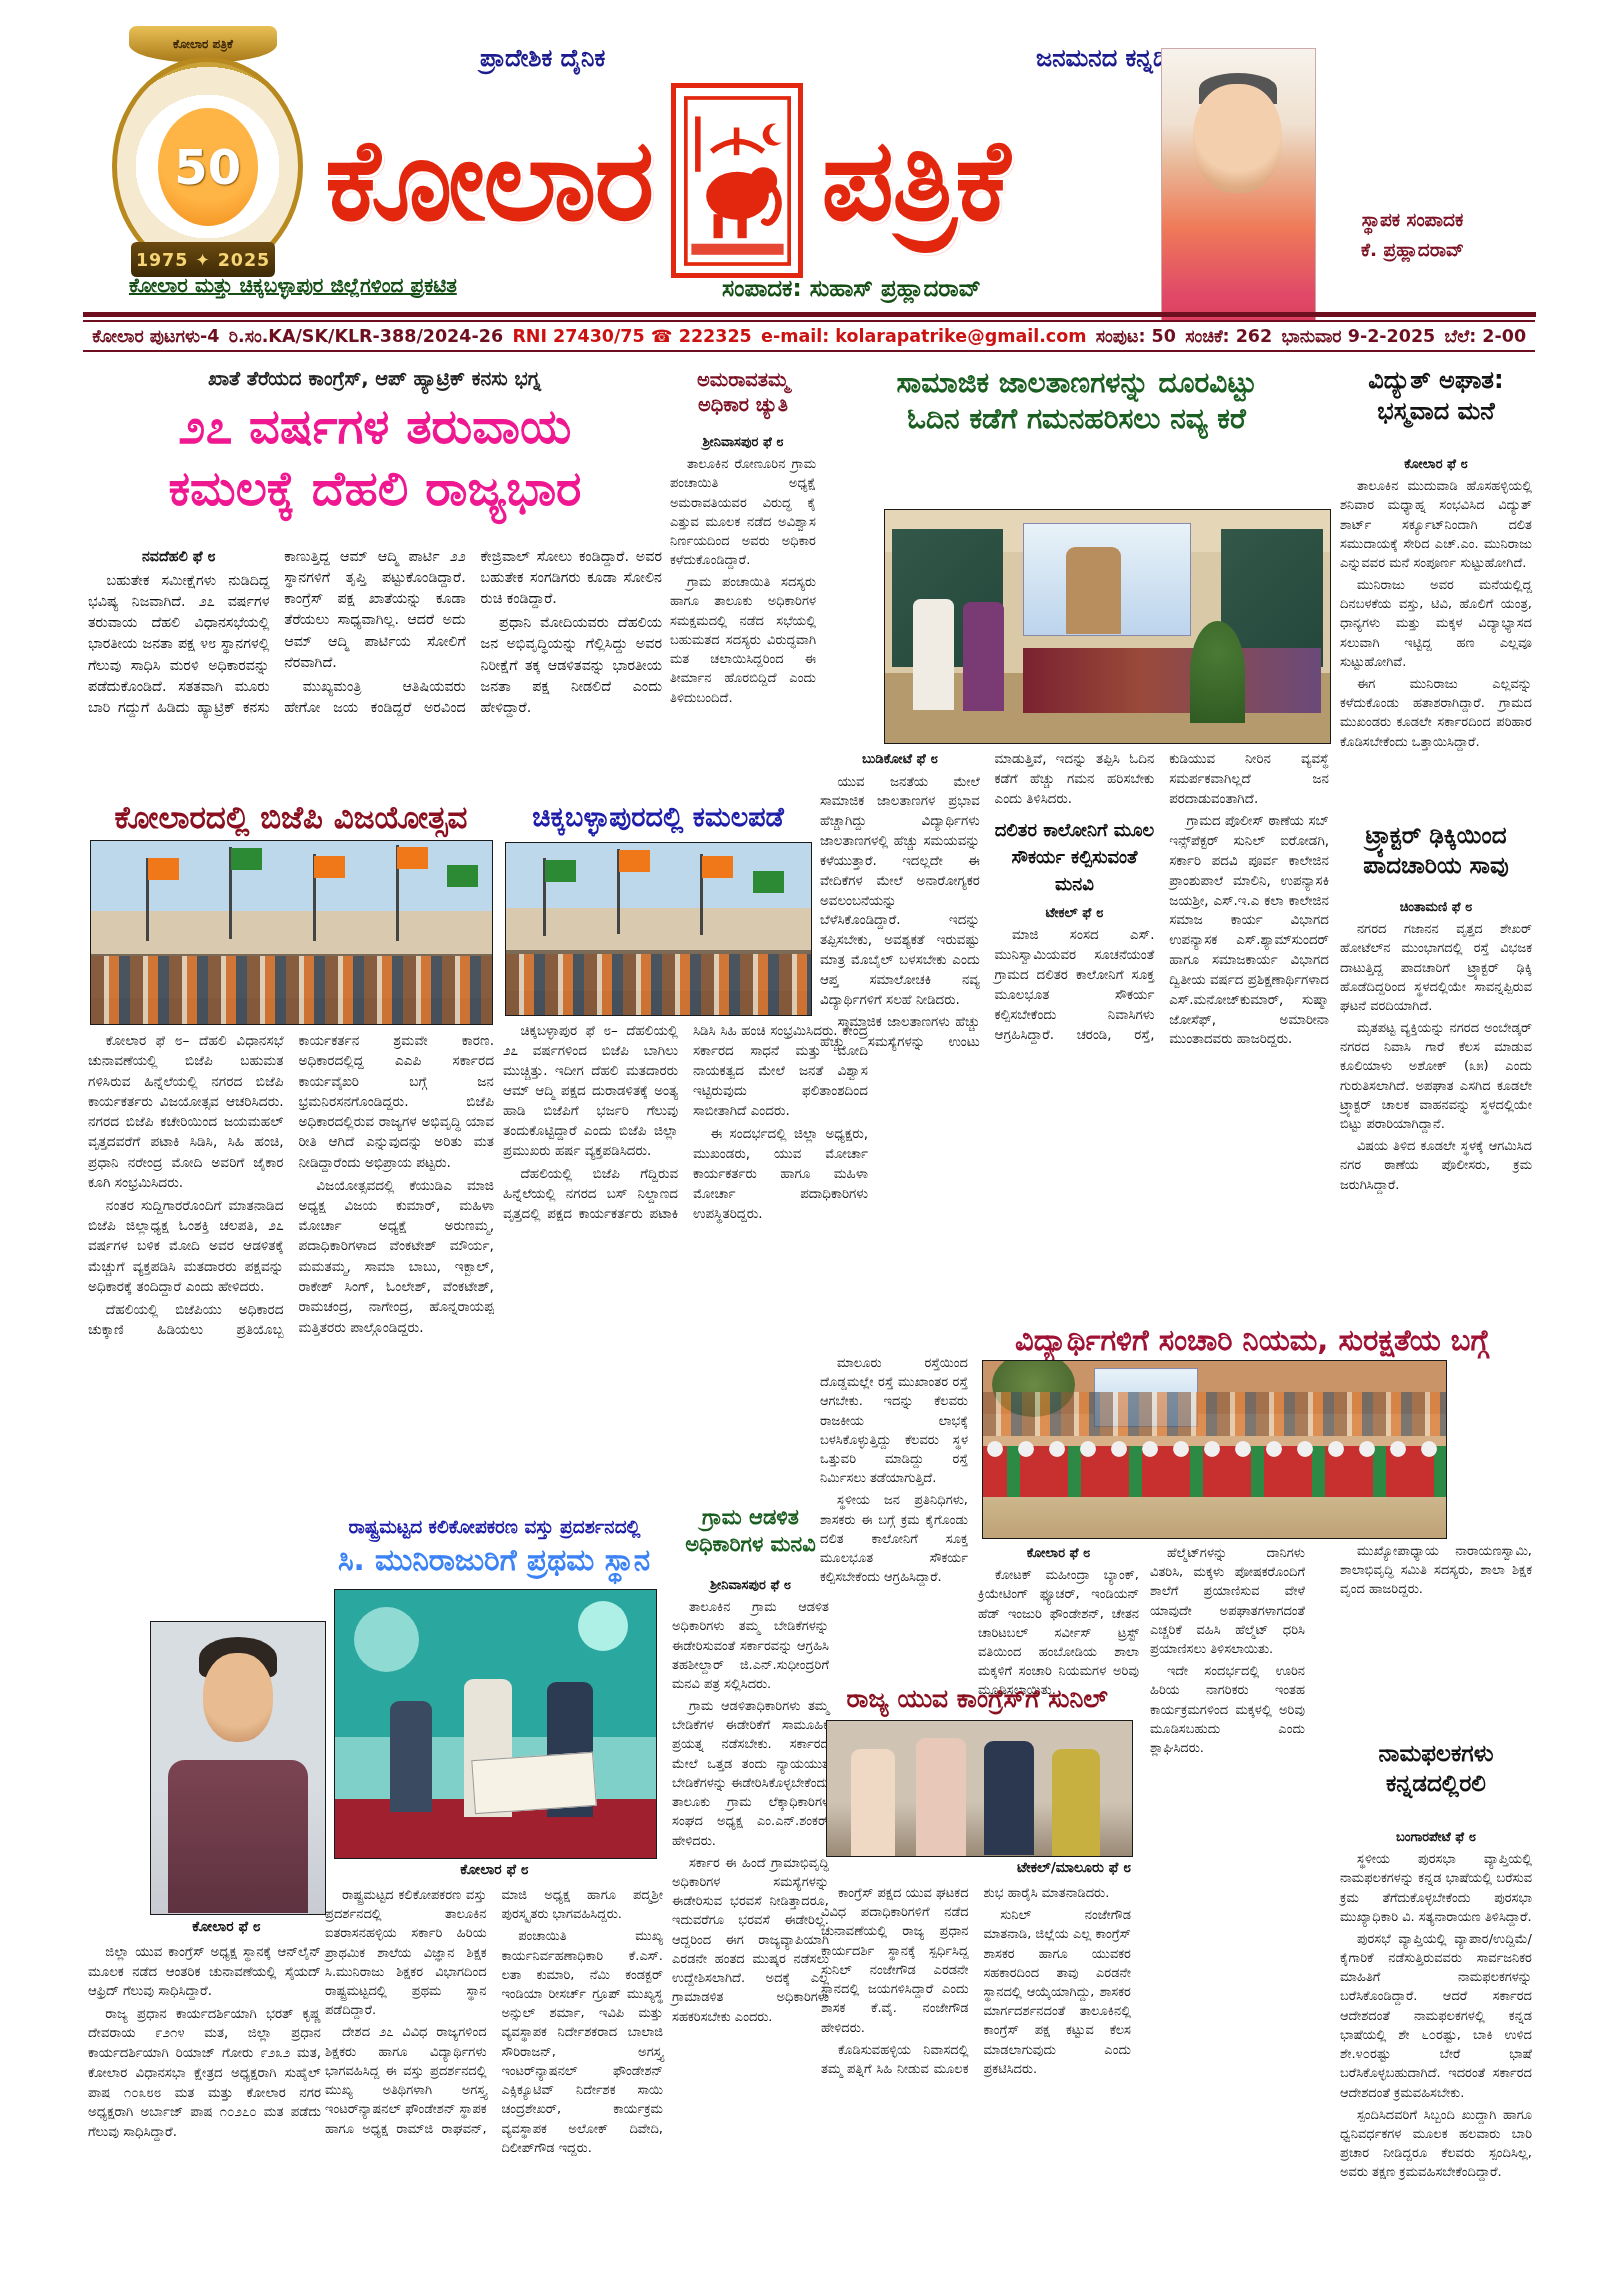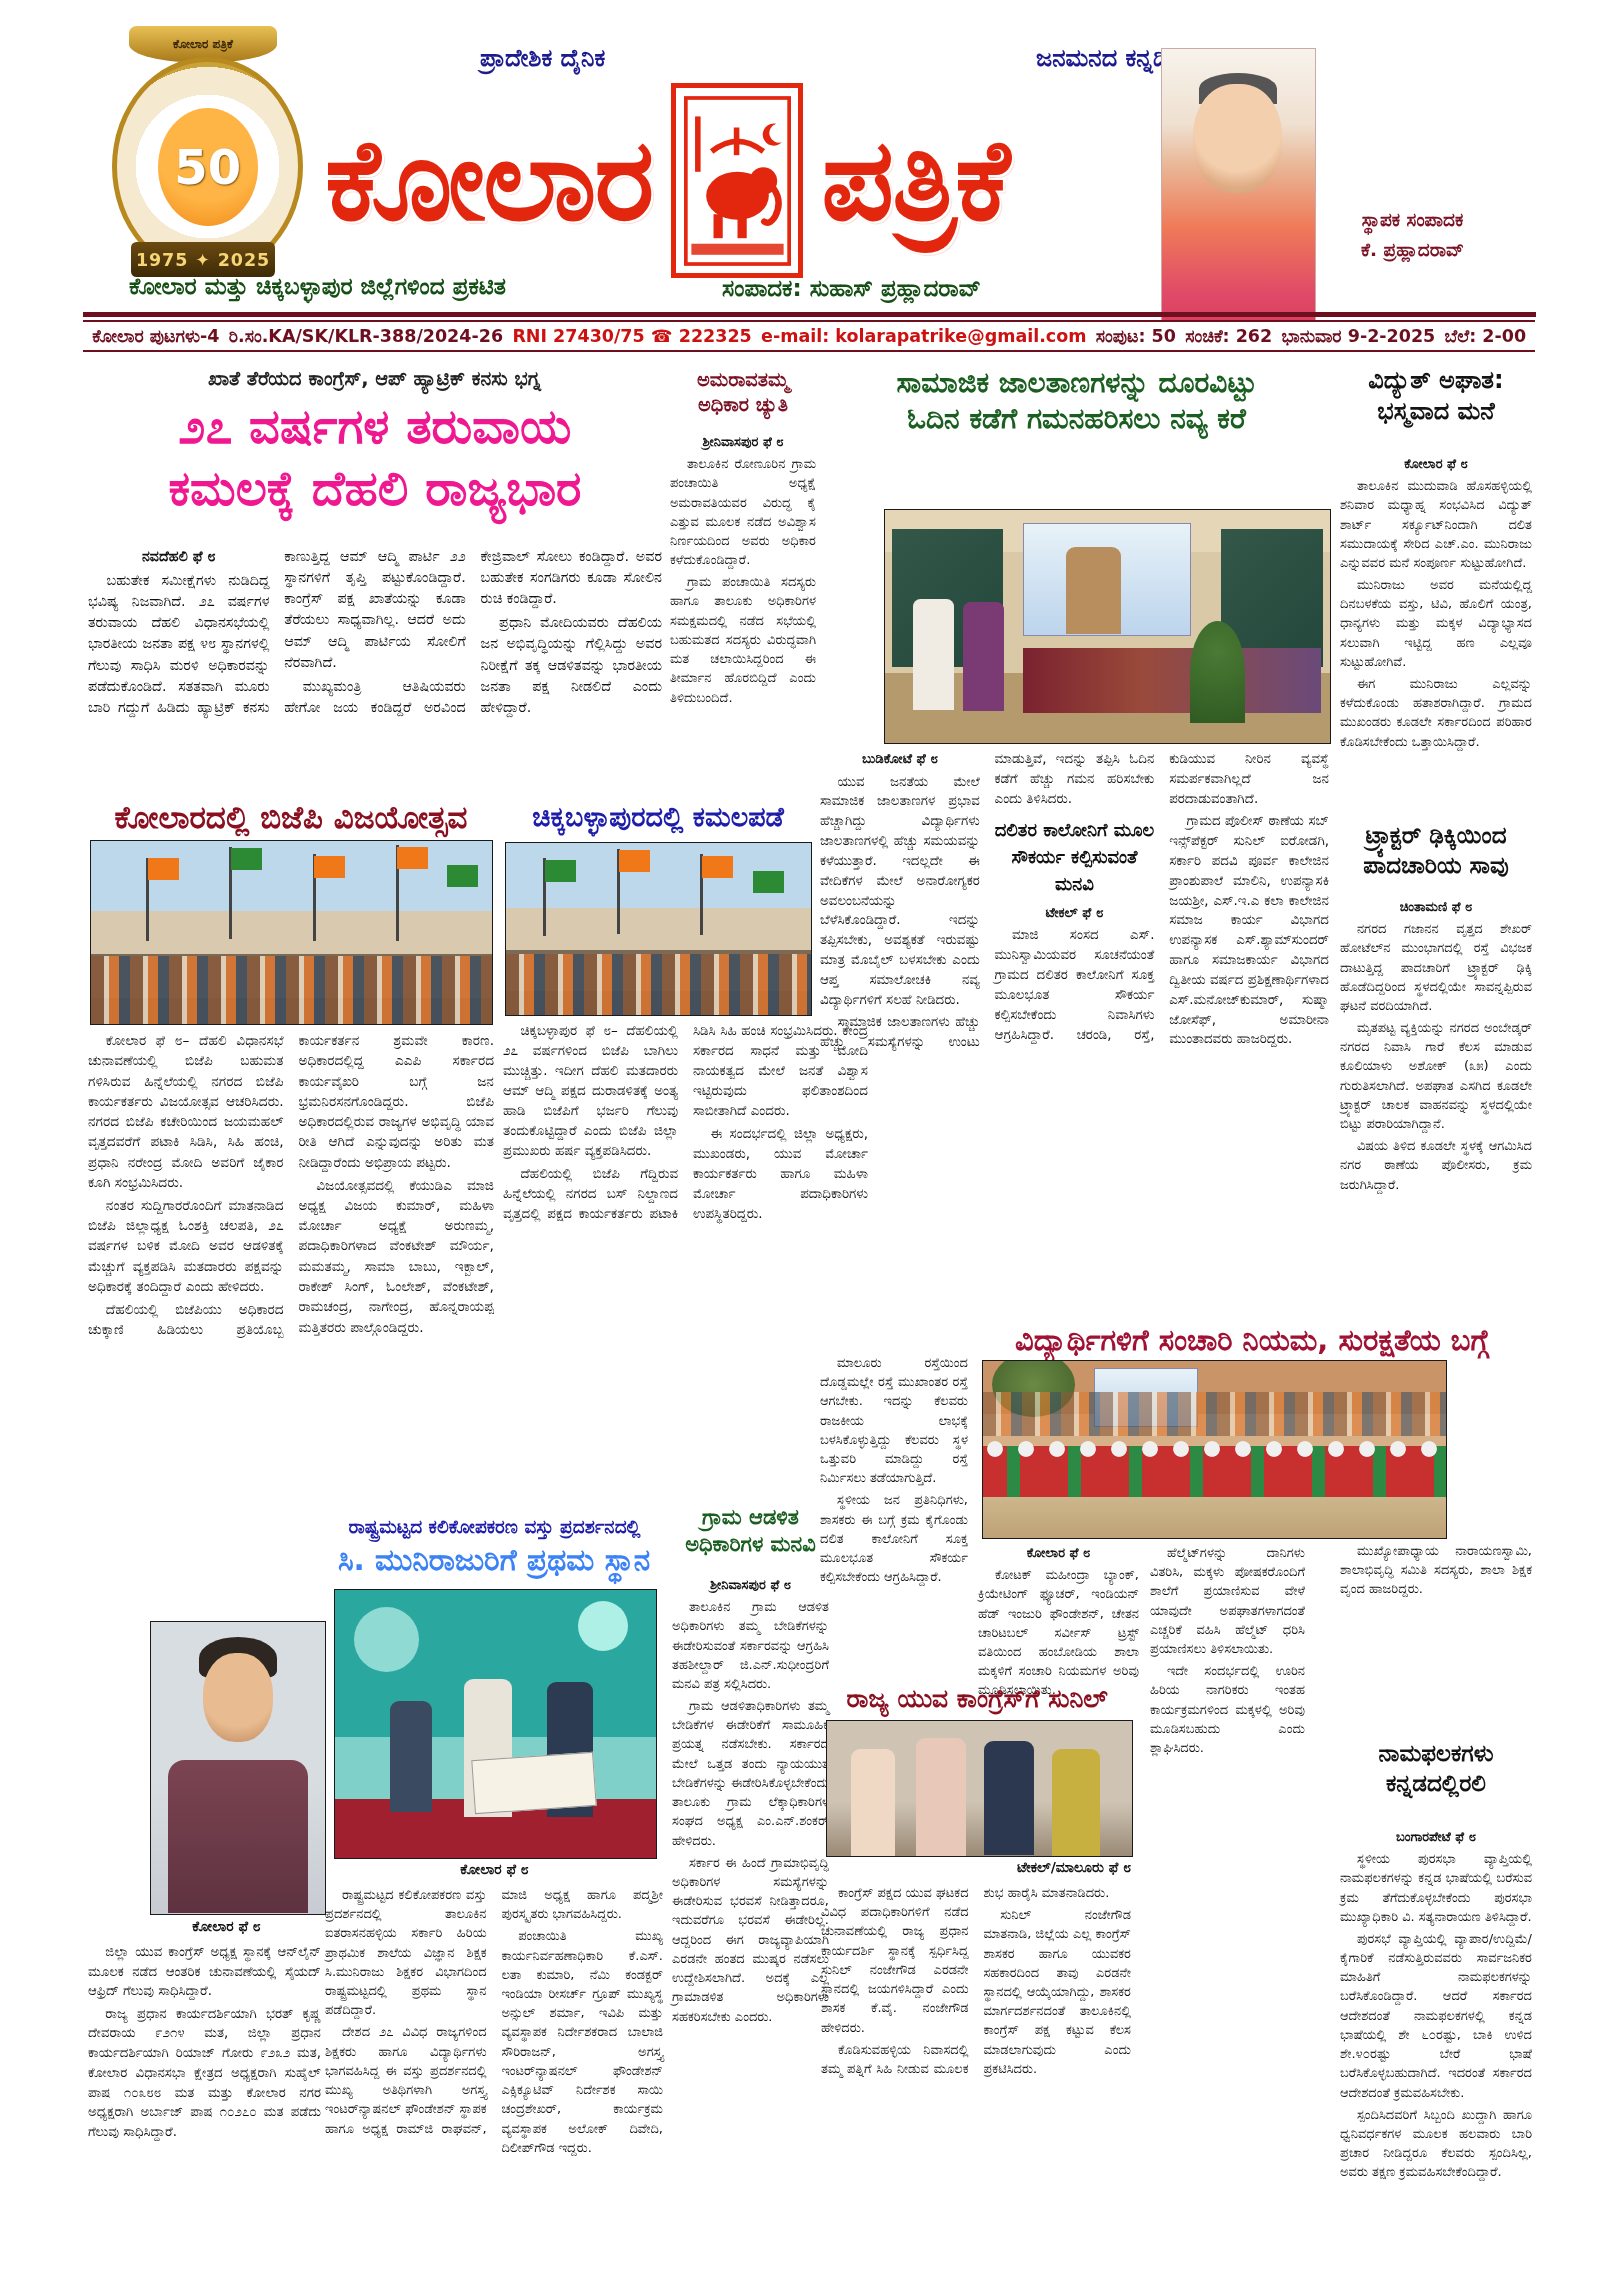--- a/index.html
+++ b/index.html
@@ -125,21 +125,21 @@
 
   <div class="abs founder-photo" style="left:1161px;top:48px;width:153px;height:288px;">
     <div class="founder-hair"></div>
     <div class="founder-face"></div>
   </div>
   <div class="abs maroon-txt" style="left:1322px;top:205px;width:181px;text-align:center;font-size:18.5px;line-height:1.6;">
     <div>ಸ್ಥಾಪಕ ಸಂಪಾದಕ</div>
     <div>ಕೆ. ಪ್ರಹ್ಲಾದರಾವ್</div>
   </div>
 
-  <div class="abs green-txt" style="left:129px;top:273px;font-size:23px;">ಕೋಲಾರ ಮತ್ತು ಚಿಕ್ಕಬಳ್ಳಾಪುರ ಜಿಲ್ಲೆಗಳಿಂದ ಪ್ರಕಟಿತ</div>
+  <div class="abs green-txt" style="left:129px;top:273px;font-size:20px;text-decoration:underline;">ಕೋಲಾರ ಮತ್ತು ಚಿಕ್ಕಬಳ್ಳಾಪುರ ಜಿಲ್ಲೆಗಳಿಂದ ಪ್ರಕಟಿತ</div>
   <div class="abs green-txt" style="left:722px;top:275px;font-size:23px;">ಸಂಪಾದಕ: ಸುಹಾಸ್ ಪ್ರಹ್ಲಾದರಾವ್</div>
 
   <div class="abs rule" style="left:83px;top:312px;width:1453px;height:4.6px;"></div>
 
   <div class="abs infobar" style="left:83px;top:320px;width:1434px;">
     <span class="ib-maroon">ಕೋಲಾರ ಪುಟಗಳು-4</span>
     <span class="ib-maroon">ರಿ.ಸಂ.KA/SK/KLR-388/2024-26</span>
     <span class="ib-red">RNI 27430/75 ☎ 222325</span>
     <span class="ib-red">e-mail: kolarapatrike@gmail.com</span>
     <span class="ib-maroon">ಸಂಪುಟ: 50</span>

